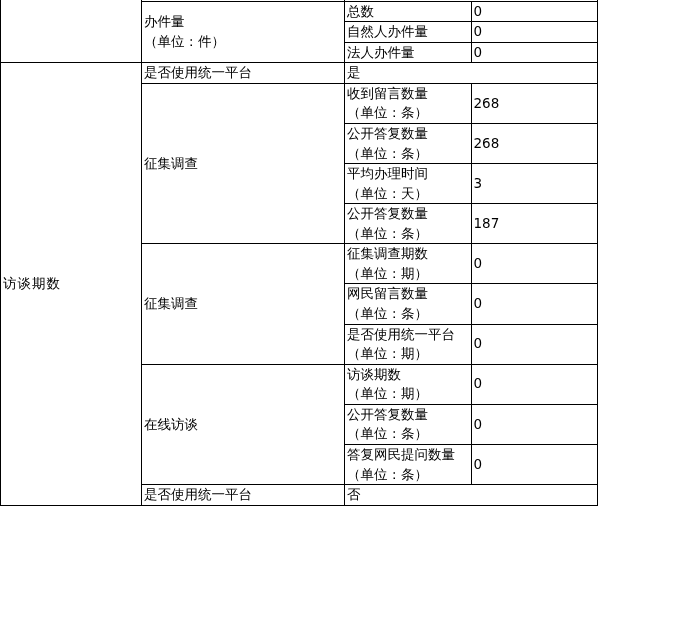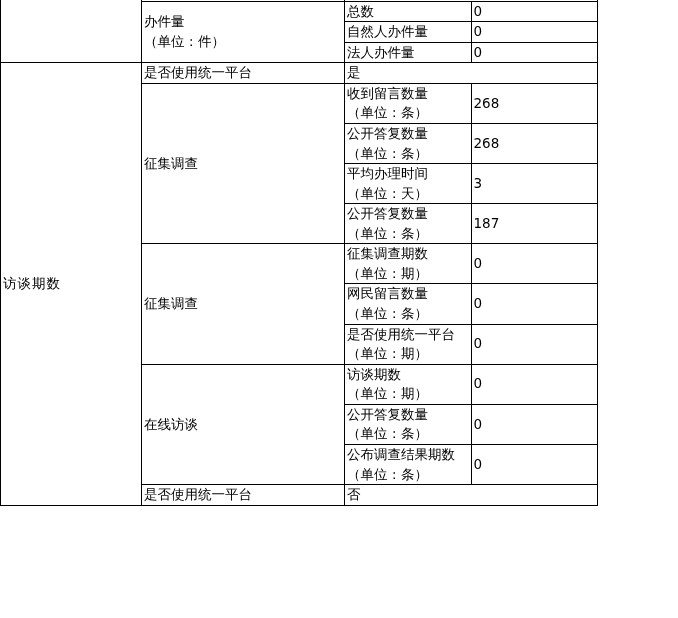--- a/index.html
+++ b/index.html
@@ -185,21 +185,21 @@
       </tr>
       <tr>
         <td class="item">
           <span class="line">公开答复数量</span>
           <span class="line">（单位：条）</span>
         </td>
         <td class="val num">0</td>
       </tr>
       <tr>
         <td class="item">
-          <span class="line">公布调查结果期数</span>
+          <span class="line">答复网民提问数量</span>
           <span class="line">（单位：条）</span>
         </td>
         <td class="val num">0</td>
       </tr>
 
       <tr>
         <td class="sub">
           <span class="line">是否使用统一平台</span>
         </td>
         <td class="val-wide" colspan="2">否</td>

